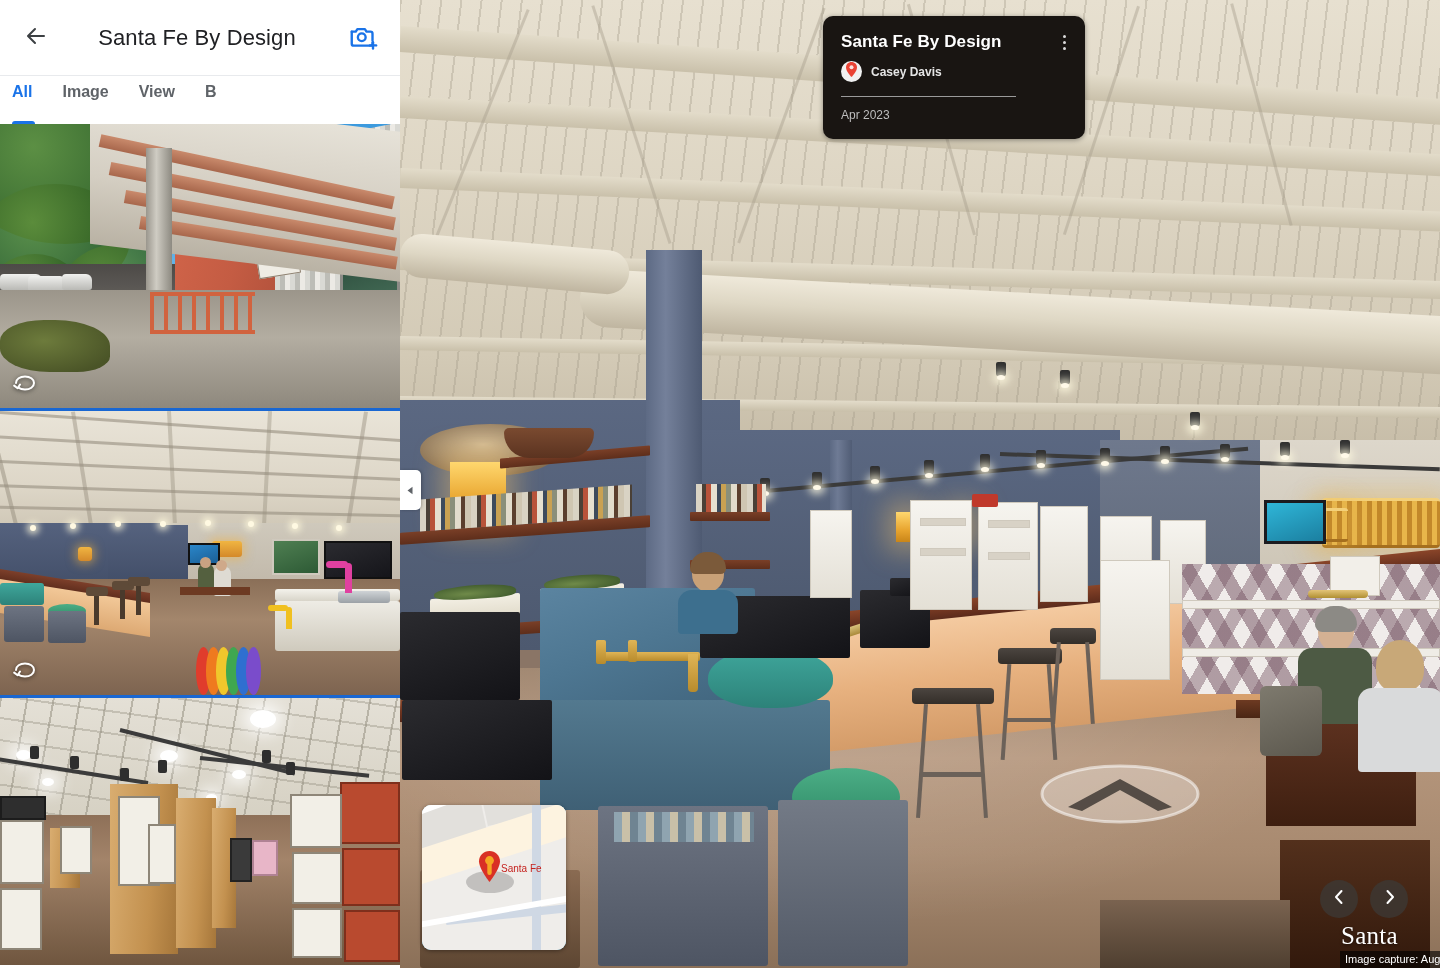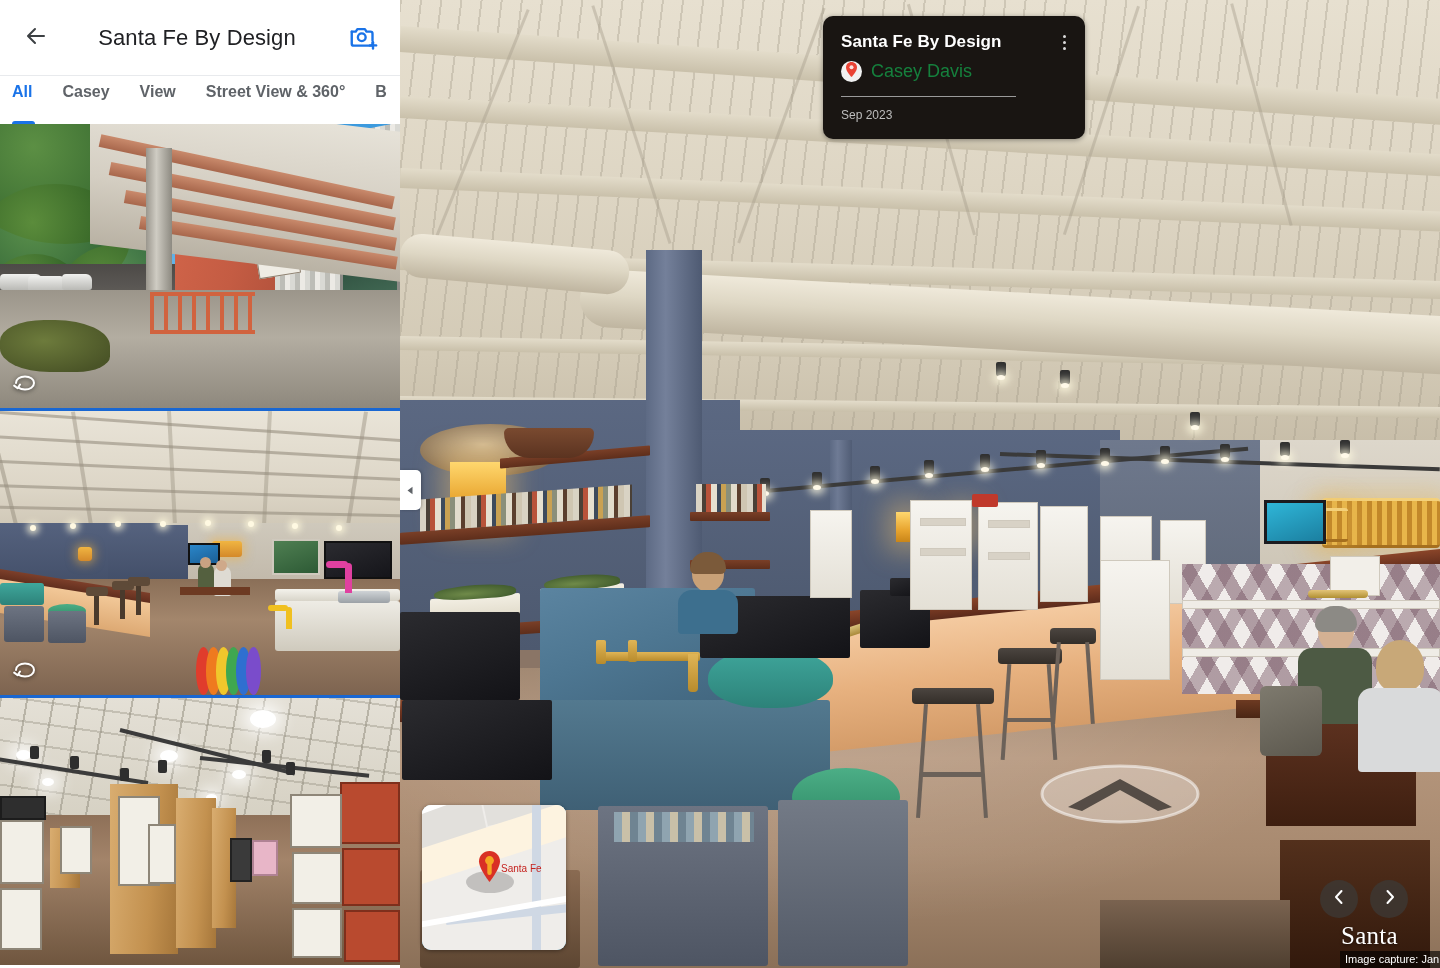--- a/index.html
+++ b/index.html
@@ -513,21 +513,21 @@
     margin-top: 9px;
     cursor: pointer;
   }
   #author-avatar {
     width: 21px; height: 21px; border-radius: 50%;
     background: #f1f1f1;
     display: flex; align-items: center; justify-content: center;
     flex: 0 0 21px;
   }
   #author-avatar svg { width: 13px; height: 15px; }
-  #author-name { font-size: 18px; color: #15803d; }
+  #author-name { font-size: 12px; color: #e5e5e5; font-weight: bold; }
   #info-divider {
     margin-top: 14px; height: 1px; background: #9a9a9a; width: 175px;
   }
   #info-date {
     margin-top: 11px; font-size: 12px; color: #bdbdbd;
   }
 
   #collapse-tab {
     position: absolute;
     left: 0; top: 470px;
@@ -662,27 +662,24 @@
           </svg>
         </span>
       </div>
     </div>
 
     <div id="tab-bar">
       <div class="tab active">
         <span>All</span>
       </div>
       <div class="tab">
-        <span>Casey</span>
+        <span>Image</span>
       </div>
       <div class="tab">
         <span>View</span>
-      </div>
-      <div class="tab">
-        <span>Street View &amp; 360°</span>
       </div>
       <div class="tab">
         <span>B</span>
       </div>
     </div>
 
     <div id="thumb-list">
 
       <div class="thumb t1">
         <div class="thumb-img">
@@ -1033,21 +1030,21 @@
           <span>
             <svg viewBox="0 0 13 15">
               <path d="M6.5 0C3.4 0 1 2.4 1 5.4c0 3.9 5.5 9.6 5.5 9.6S12 9.3 12 5.4C12 2.4 9.6 0 6.5 0z" fill="#ea4335"></path>
               <circle cx="6.5" cy="5.2" r="2" fill="#ffffff" opacity=".85"></circle>
             </svg>
           </span>
         </div>
         <div id="author-name">Casey Davis</div>
       </div>
       <div id="info-divider"></div>
-      <div id="info-date">Sep 2023</div>
+      <div id="info-date">Apr 2023</div>
     </div>
 
     <div id="collapse-tab">
       <span>
         <svg viewBox="0 0 9 9">
             <polygon points="6.5,0.8 6.5,8.2 1.5,4.5" fill="#5f6368"></polygon>
           </svg>
       </span>
     </div>
 
@@ -1092,16 +1089,16 @@
         <span>
           <svg viewBox="0 0 13 16" fill="none" stroke="#ffffff" stroke-width="2" stroke-linecap="round" stroke-linejoin="round">
             <polyline points="4.5 2 10 8 4.5 14"></polyline>
           </svg>
         </span>
       </div>
     </div>
 
     <div id="google-logo">Santa</div>
 
-    <div id="capture-strip">Image capture: Jan</div>
+    <div id="capture-strip">Image capture: Aug</div>
 
   </div>
 </div>
 
 </body></html>

